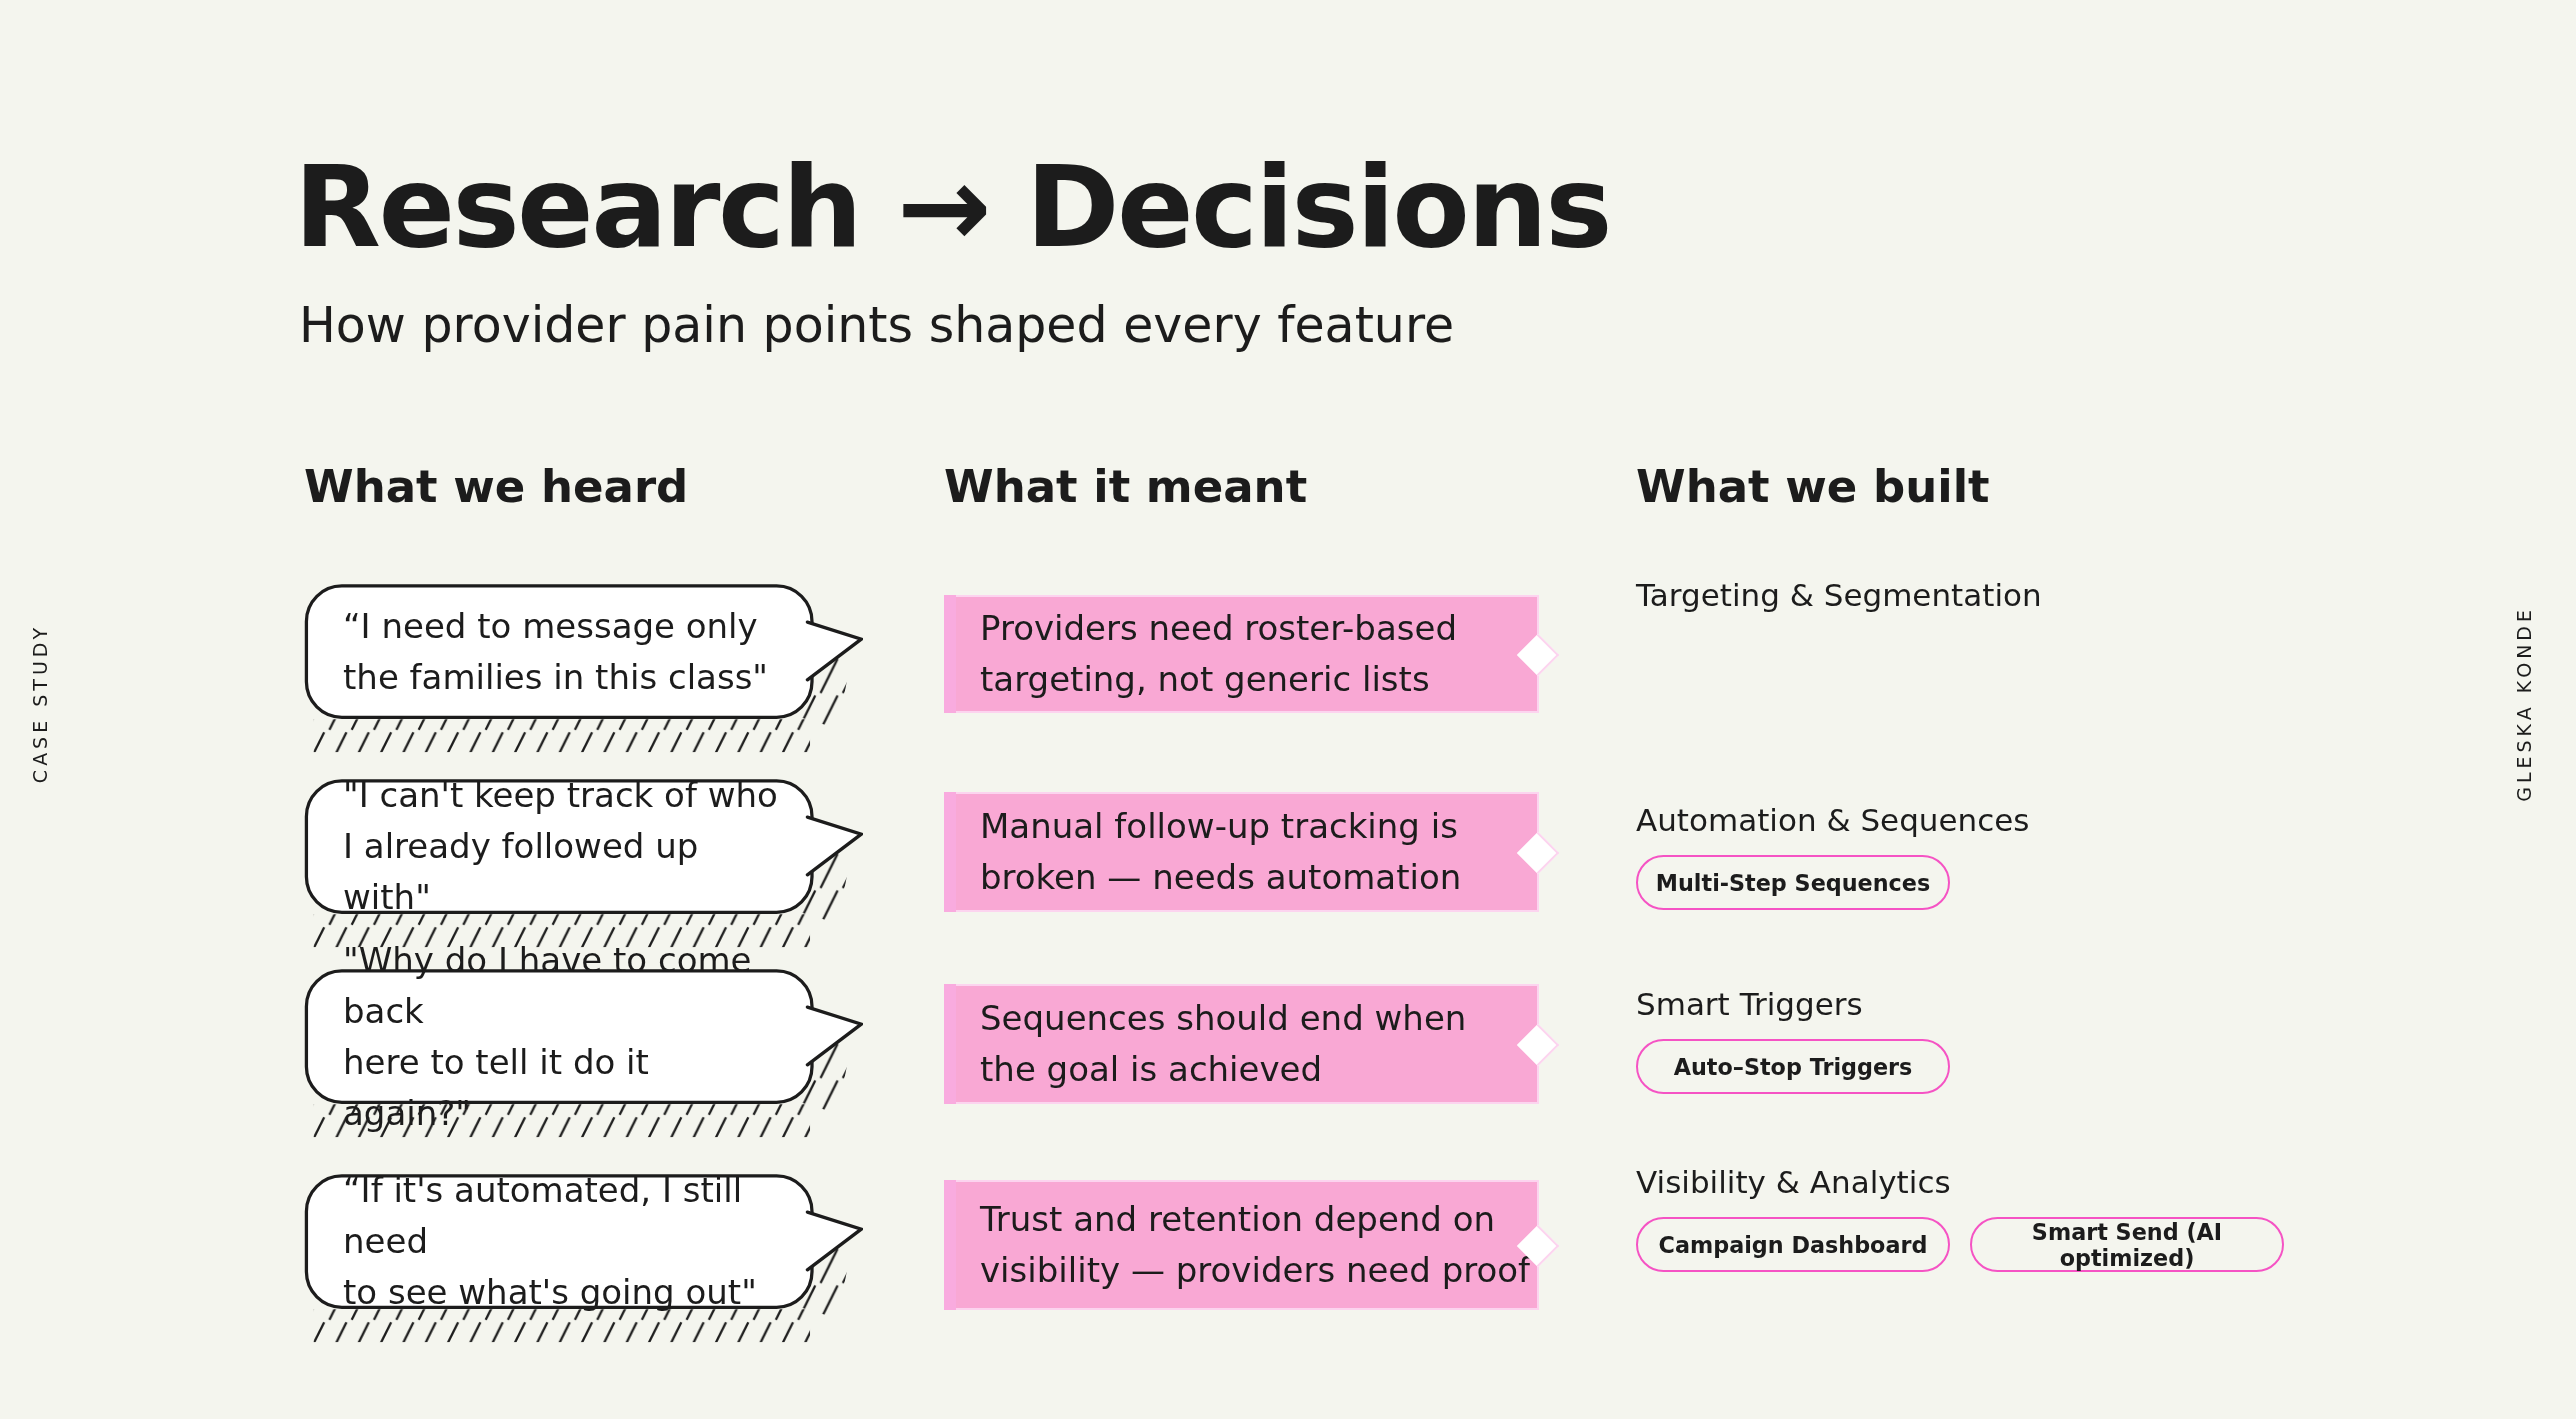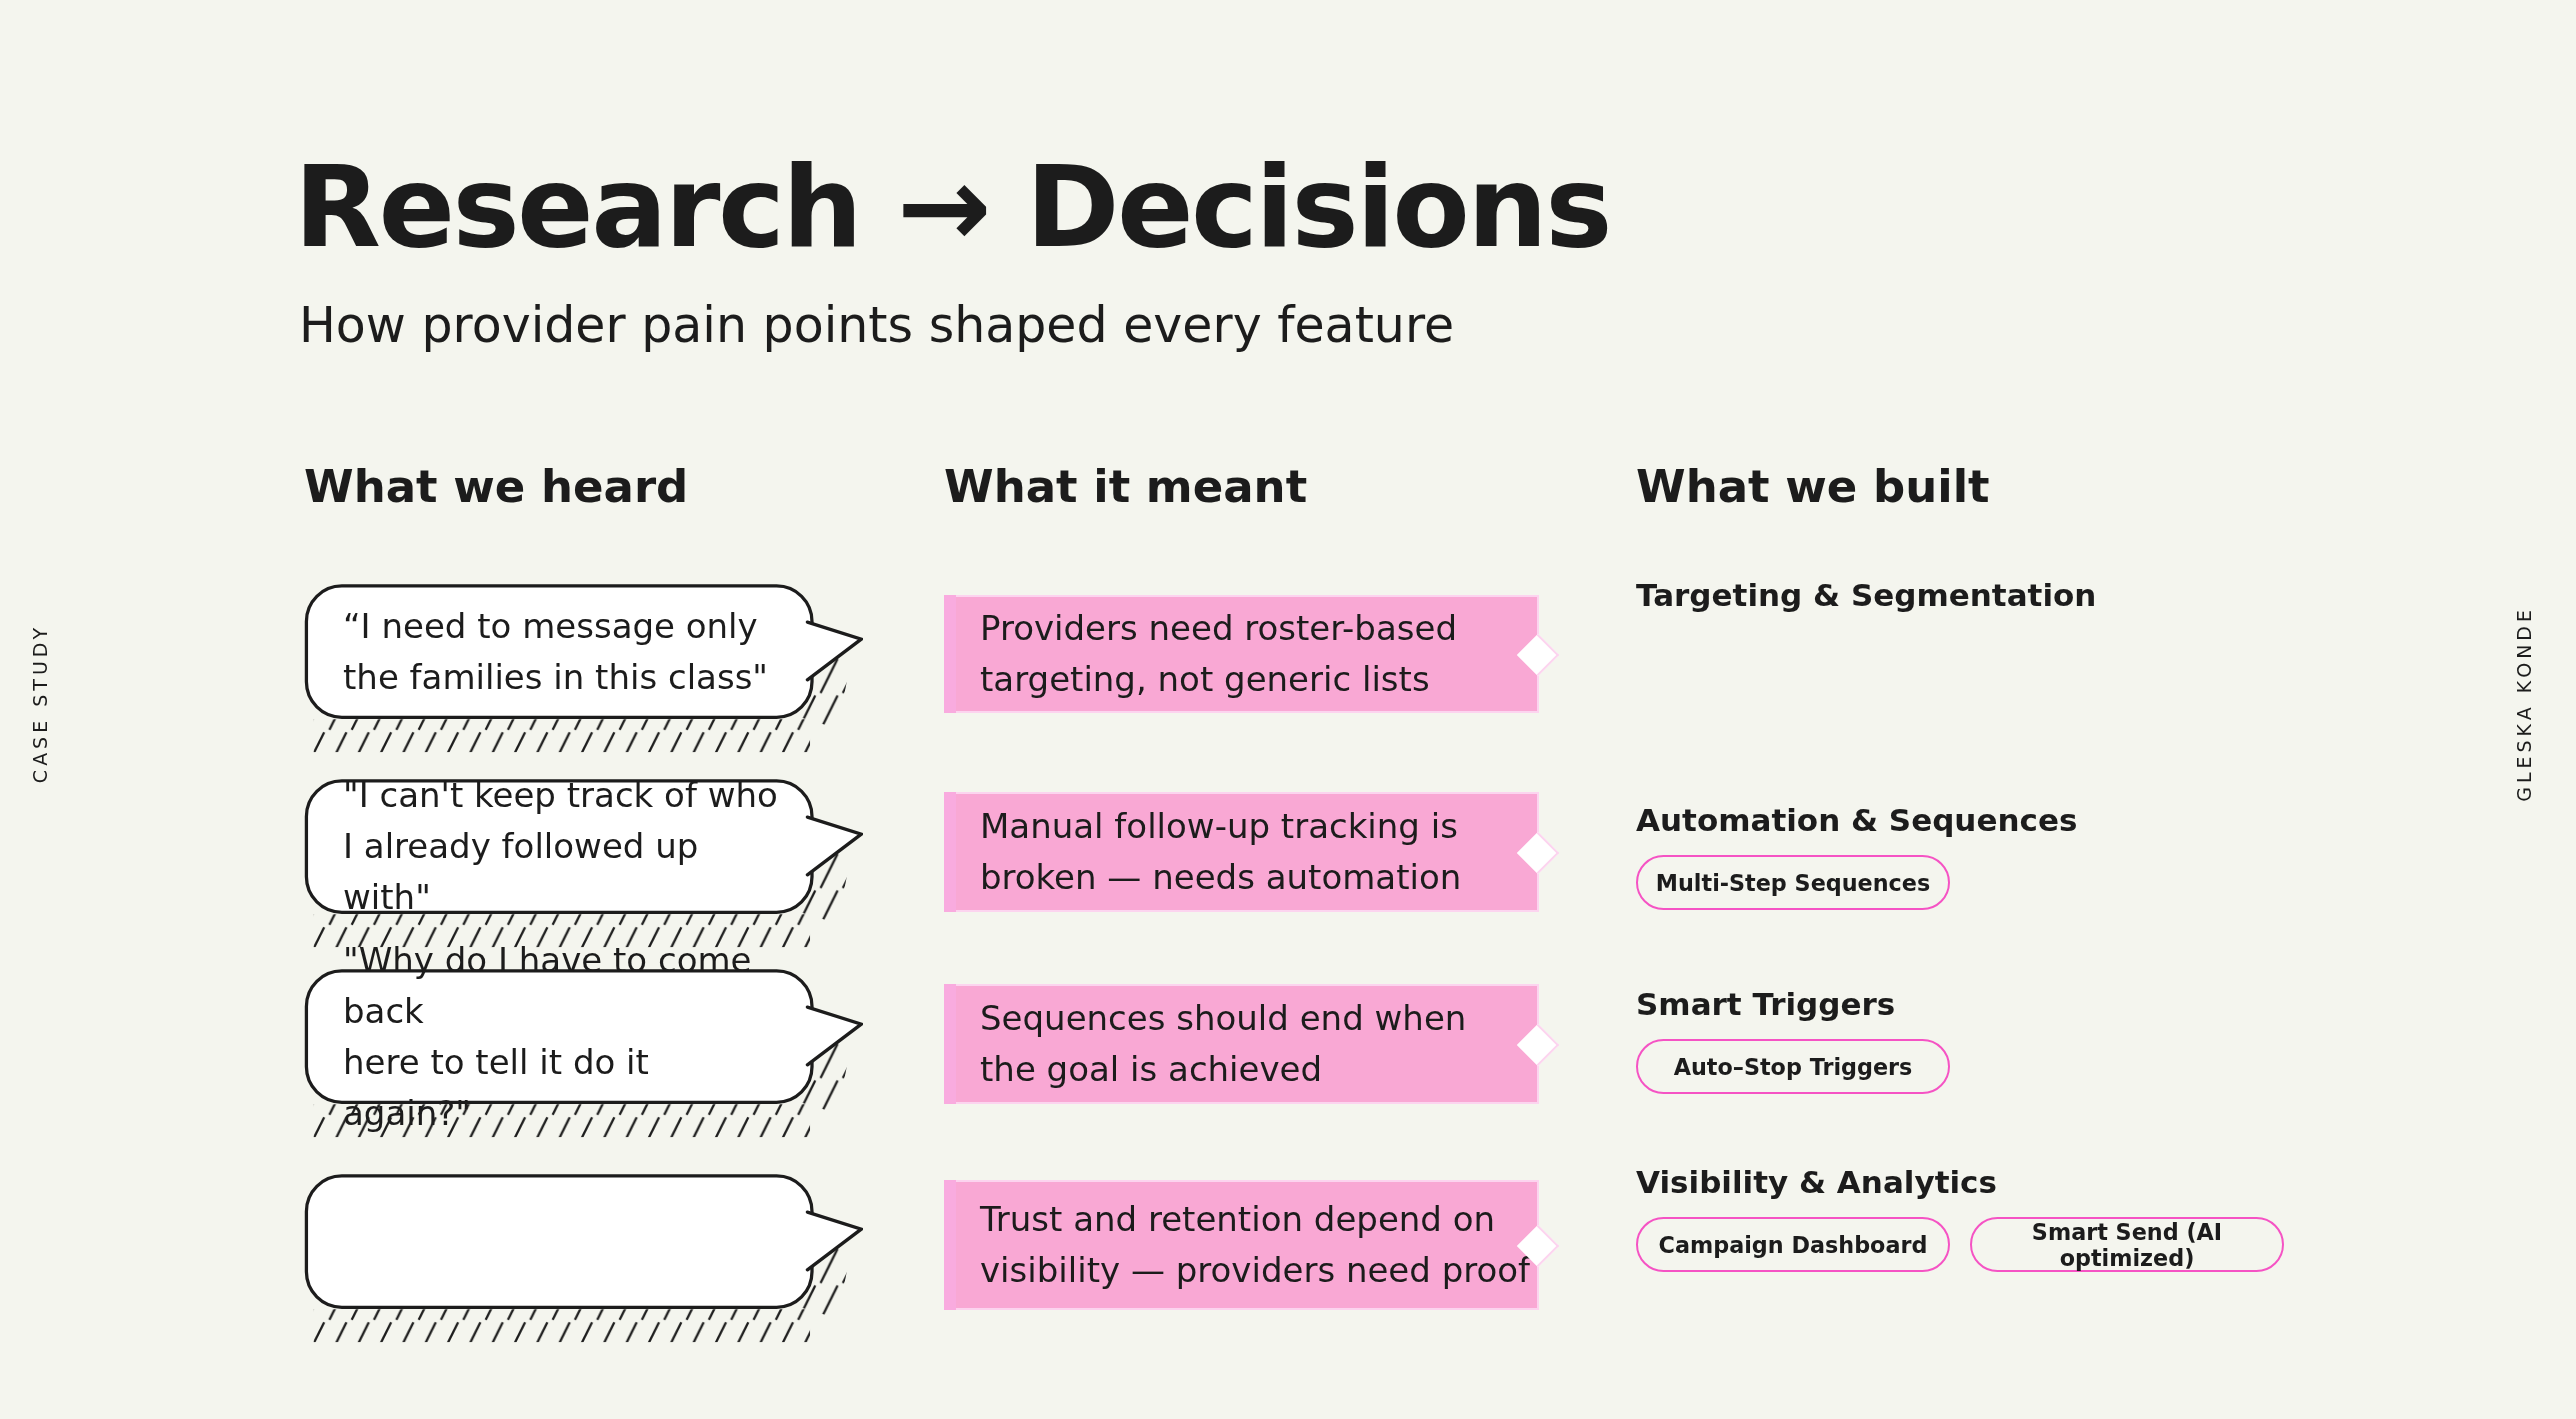--- a/index.html
+++ b/index.html
@@ -48,21 +48,21 @@
   }
   .card-body::after{
     content:"";position:absolute;right:-16px;top:50%;margin-top:-14px;
     width:28px;height:28px;background:#ffffff;
     border-top:2px solid #fcd4ef;border-right:2px solid #fcd4ef;
     transform:rotate(45deg);
   }
 
   
   .built-group{position:absolute;left:0;width:657px;}
-  .group-label{font-size:31px;font-weight:700;margin:0 0 17px 0;}
+  .group-label{font-size:31px;font-weight:400;margin:0 0 17px 0;}
   .pill-grid{display:flex;flex-wrap:wrap;gap:12px 20px;}
   .pill{
     width:314px;height:55px;box-sizing:border-box;
     border:2.6px solid #f553c4;border-radius:30px;background:transparent;
     display:flex;align-items:center;justify-content:center;
     font-size:22.3px;font-weight:700;text-align:center;
   }
 </style>
 </head>
 <body>
@@ -114,20 +114,22 @@
           <use href="#bubble-shape"></use>
         </svg>
       <div class="bubble-text">"Why do I have to come back
 here to tell it do it again?"</div>
     </div>
 
     <div class="bubble" style="top:714px">
       <svg class="bubble-svg" viewBox="0 0 850 265">
           <use href="#bubble-shape"></use>
         </svg>
+      <div class="bubble-text">“If it's automated, I still need
+to see what's going out"</div>
     </div>
   </div>
 
   <div class="col col-meant">
     <div class="col-header">What it meant</div>
 
     <div class="meant-card" style="top:135px;height:118px">
       <div class="card-bar"></div>
       <div class="card-body">Providers need roster-based
 targeting, not generic lists</div>

